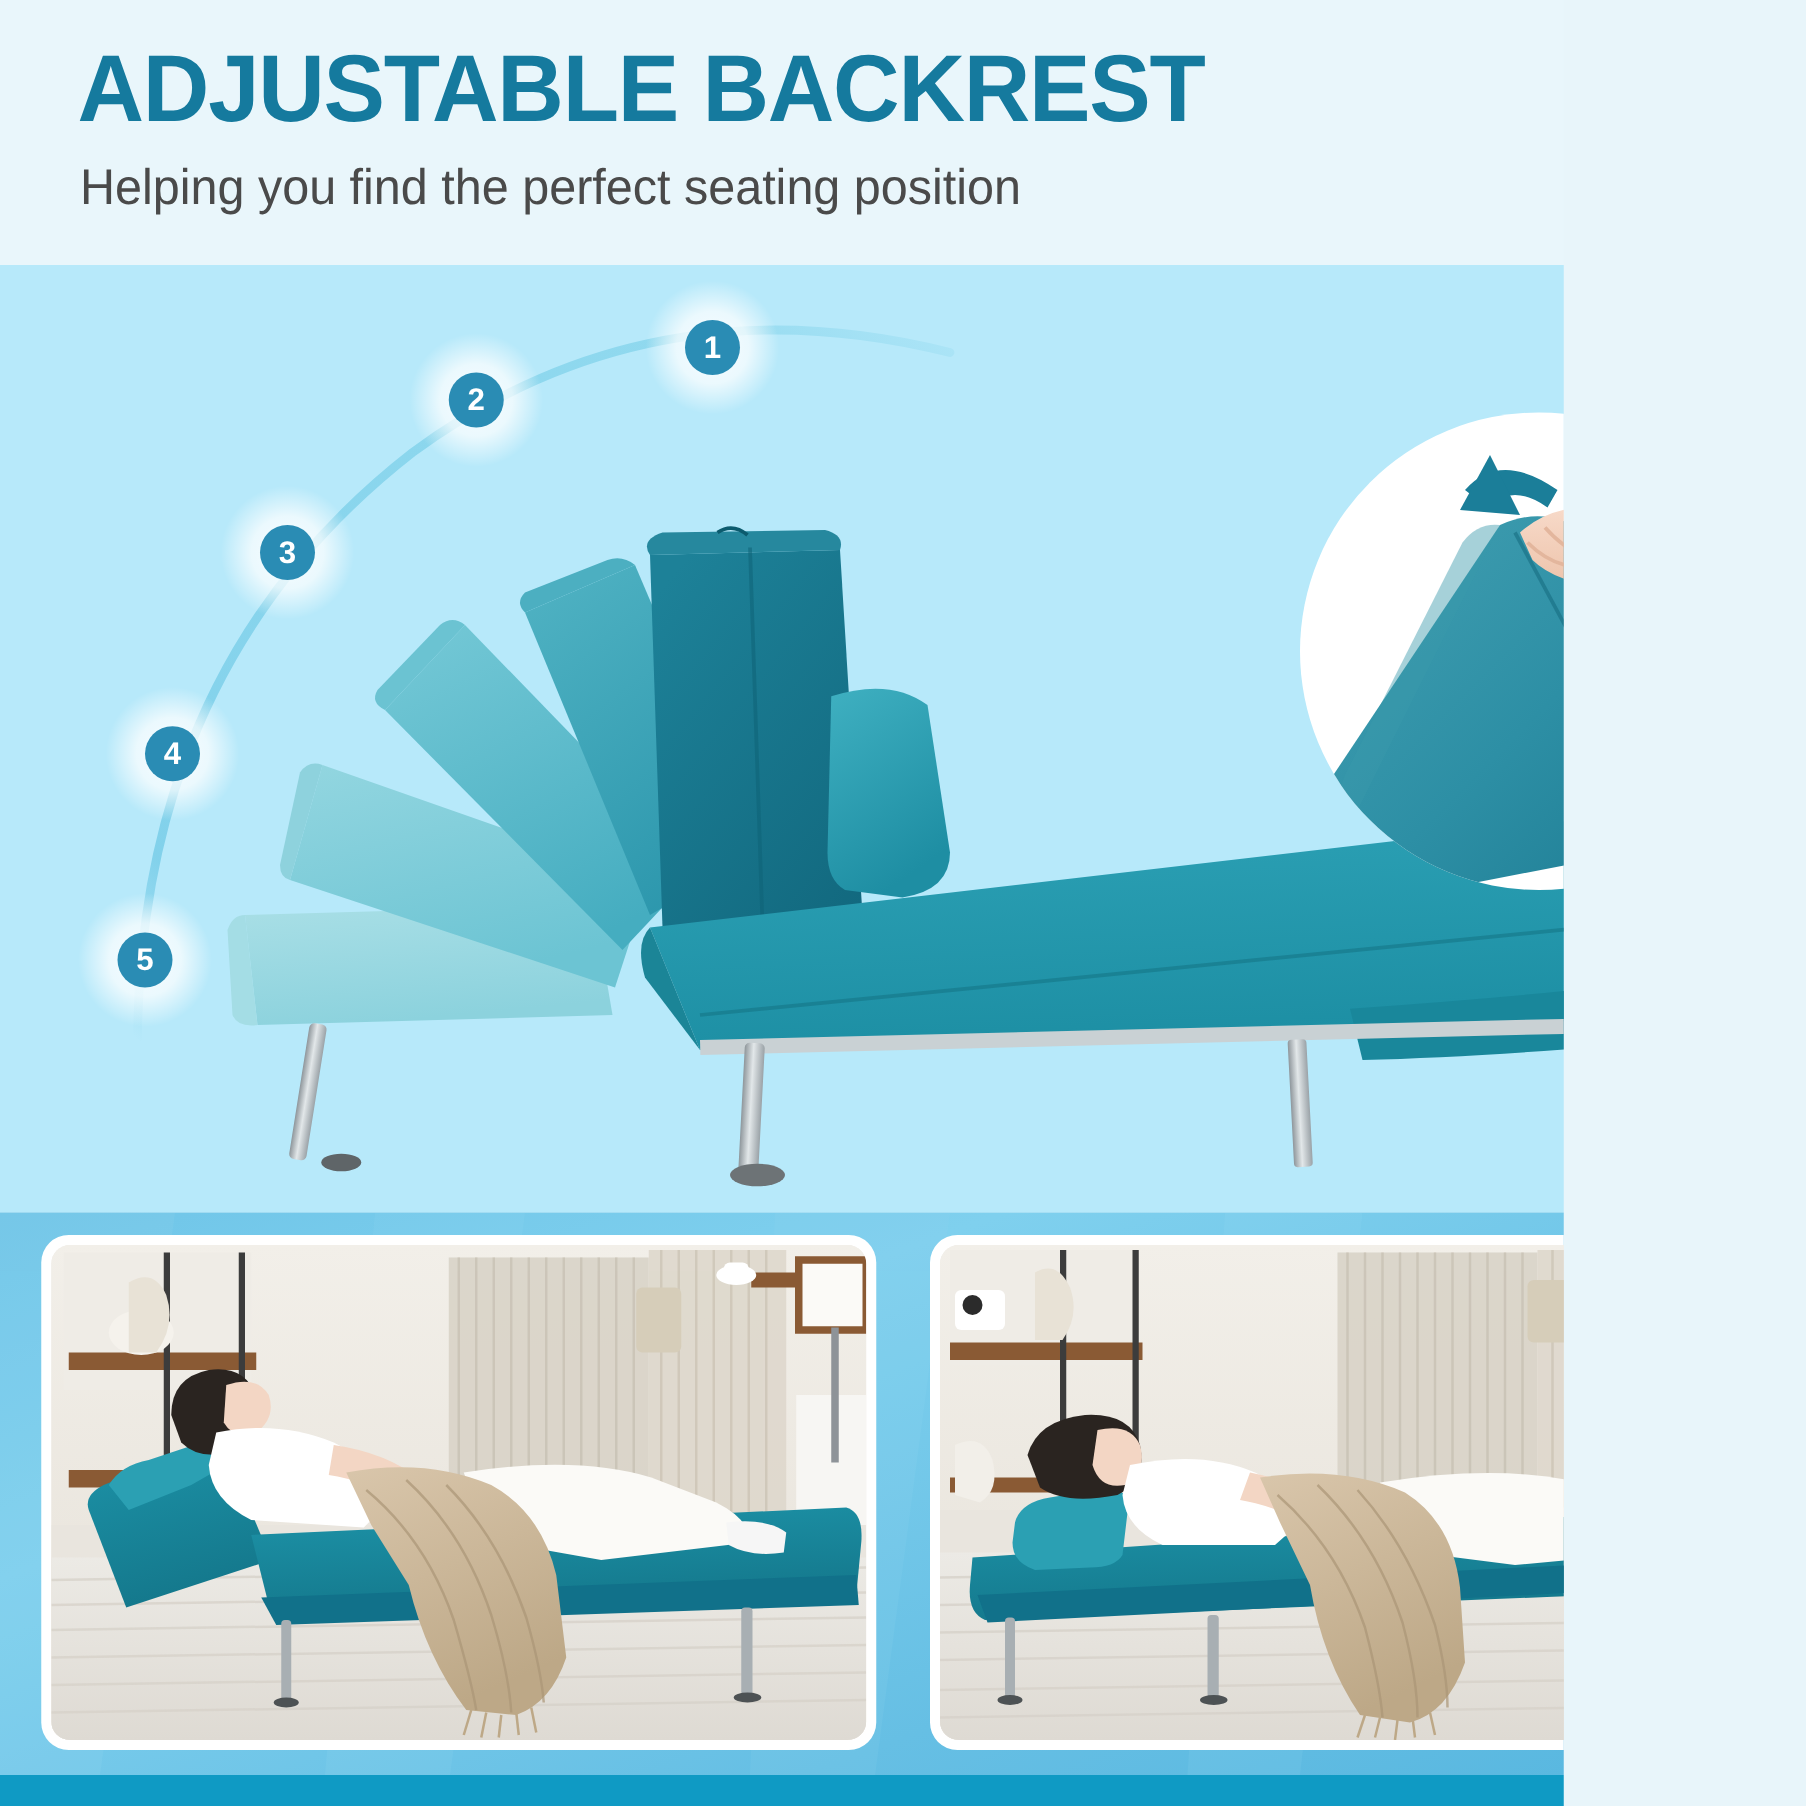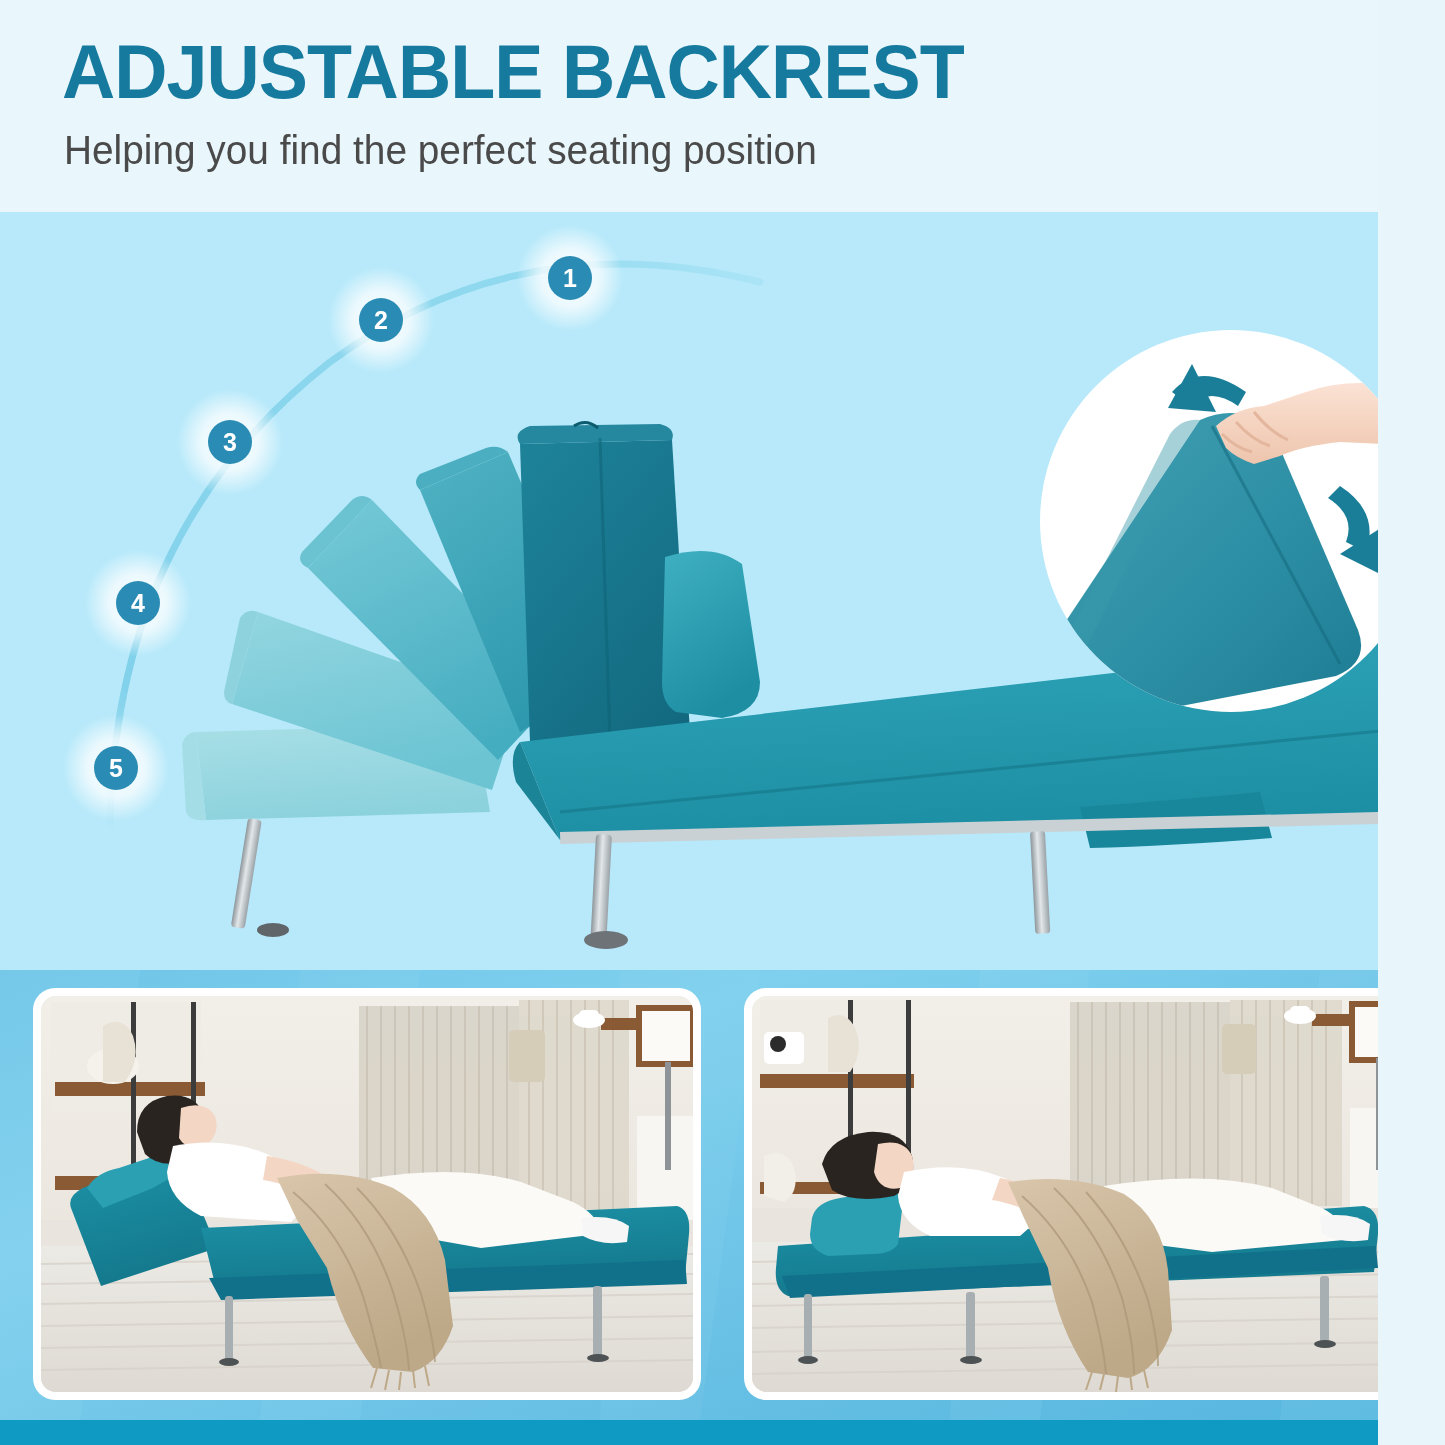--- a/index.html
+++ b/index.html
@@ -2,21 +2,21 @@
 <html><head>
 <meta charset="utf-8">
 <style>
   html,body{margin:0;padding:0;}
   body{
     width:1445px;height:1445px;
     font-family:"Liberation Sans", sans-serif;
     background:#e8f5fa;
     overflow:hidden;
   }
-  .page{position:relative;width:1378px;height:1445px;overflow:hidden;}
+  .page{position:relative;width:1251px;height:1445px;overflow:hidden;}
 
   
   .header{
     position:absolute;left:0;top:0;width:1445px;height:212px;
     background:#e9f6fb;
   }
   .title{
     position:absolute;left:62px;top:34px;
     font-size:76px;font-weight:bold;letter-spacing:-1px;
     color:#157a9e;line-height:1;

